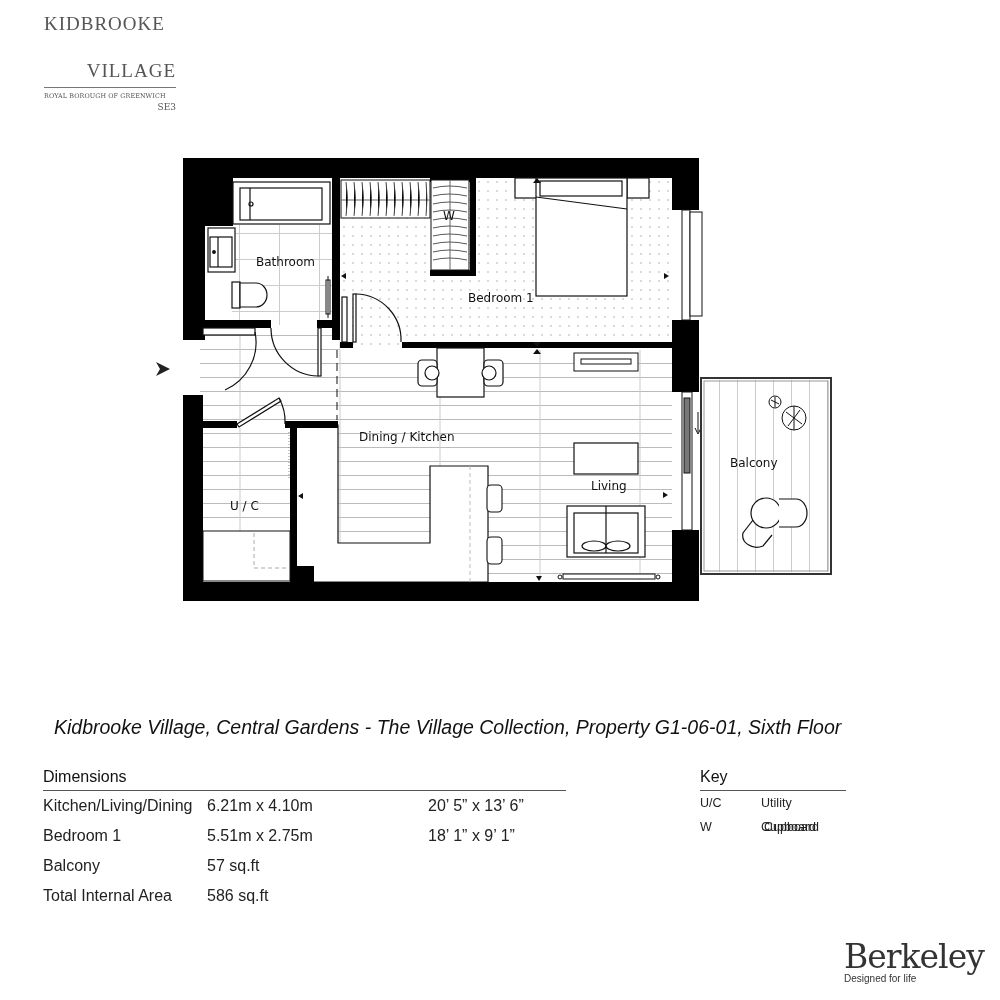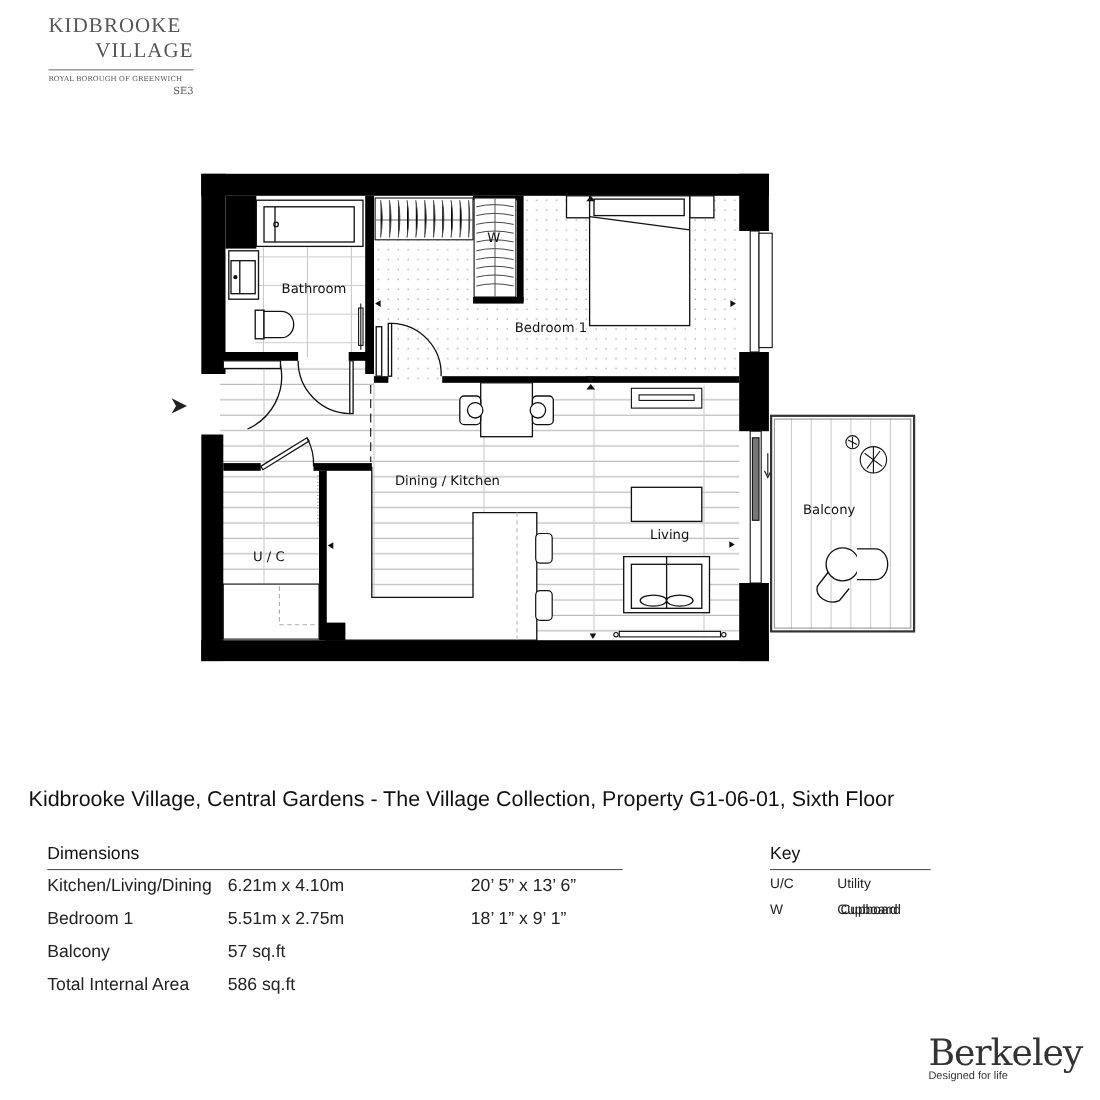--- a/index.html
+++ b/index.html
@@ -1,26 +1,26 @@
 <!DOCTYPE html>
 <html><head>
 <meta charset="utf-8">
 <style>
   html, body { margin:0; padding:0; background:#ffffff; }
   body { width:1000px; height:1000px; position:relative; overflow:hidden; font-family:"Liberation Sans", sans-serif; color:#111; }
   .logo { position:absolute; left:44px; top:12px; width:132px; color:#555; }
   .logo .l1, .logo .l2 { font-family:Liberation Serif, serif; font-size:19px; letter-spacing:1px; line-height:23px; }
   .logo .l1 { text-align:left; }
-  .logo .l2 { text-align:right; }
+  .logo .l2 { text-align:right;margin-top:24px; }
   .logo .rule { border-top:1.5px solid #777; margin:5px 0 4px 0; }
   .logo .l3 { font-family:"DejaVu Serif", serif; font-size:6.4px; letter-spacing:0.1px; white-space:nowrap; }
   .logo .l4 { font-family:"DejaVu Serif", serif; font-size:9px; text-align:right; margin-top:2px; }
   svg.plan { position:absolute; left:0; top:0; }
   .room-label { font-family:"DejaVu Sans", sans-serif; font-size:12px; fill:#111; }
-  .title { position:absolute; left:26px; top:716px; font-size:19.5px; color:#111; white-space:nowrap; }
+  .title { position:absolute; left:54px; top:716px; font-size:19.5px; color:#111; white-space:nowrap;font-style:italic; }
   .dims { position:absolute; left:43px; top:768px; width:523px; }
   .dims .hdr { font-size:16px; padding-bottom:4px; border-bottom:1.5px solid #555; }
   .dims .row { display:flex; font-size:16px; height:30px; line-height:30px; color:#222; }
   .dims .row .c1 { width:164px; }
   .dims .row .c2 { width:221px; }
   .key { position:absolute; left:700px; top:768px; width:146px; }
   .key .hdr { font-size:16px; padding-bottom:4px; border-bottom:1.5px solid #555; }
   .key .row { display:flex; font-size:12.5px; height:24px; line-height:24px; color:#222; }
   .key .row .c1 { width:64px; }
   .brand { position:absolute; left:844px; top:940px; color:#333; }

